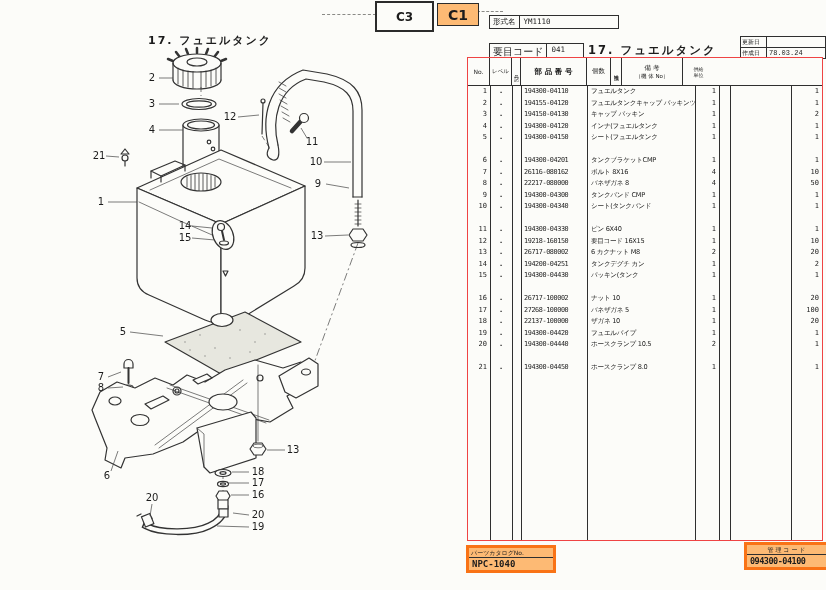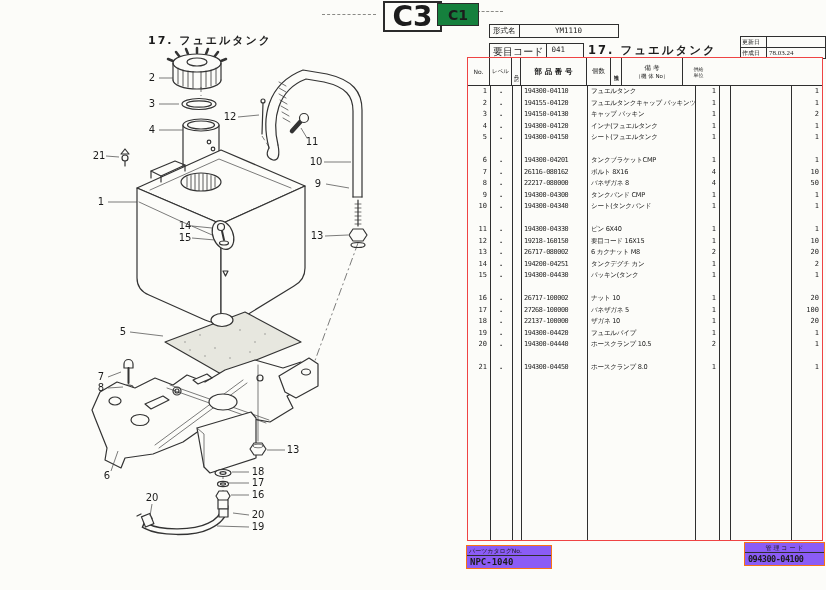--- a/index.html
+++ b/index.html
@@ -1,32 +1,32 @@
 <!DOCTYPE html>
 <html><head>
 <meta charset="utf-8">
 <style>
   html,body{margin:0;padding:0;}
   .page{position:relative;width:826px;height:590px;background:#fcfcf9;overflow:hidden;
         font-family:"DejaVu Sans",sans-serif;color:#1c1c1c;}
   
   .code-box{position:absolute;left:375px;top:1px;width:55px;height:27px;border:2px solid #2b2b2b;
-        display:flex;align-items:center;justify-content:center;font-size:28px;font-weight:bold;background:#fcfcf9;margin-left:8px;}
+        display:flex;align-items:center;justify-content:center;font-size:12px;font-weight:bold;background:#fcfcf9;}
   .code-box2{position:absolute;left:437px;top:3px;width:40px;height:21px;border:1.5px solid #2b2b2b;
-        display:flex;align-items:center;justify-content:center;font-size:14px;font-weight:bold;background:#15803d;}
+        display:flex;align-items:center;justify-content:center;font-size:14px;font-weight:bold;background:#fdba74;}
   .dash-trail{position:absolute;border-bottom:1px dashed #8a8a86;}
   
   .fbox{position:absolute;display:flex;border:1px solid #2f2f2f;background:#fcfcf9;font-size:7.5px;}
   .fbox .lbl{padding:1px 3px;border-right:1px solid #2f2f2f;white-space:nowrap;}
   .fbox .val{padding:1px 4px;font-family:"DejaVu Sans Mono",monospace;white-space:nowrap;}
   .datebox{position:absolute;left:740px;top:36px;width:84px;border:1px solid #2f2f2f;font-size:6px;background:#fcfcf9;}
   .datebox .drow{display:flex;height:10px;line-height:10px;}
   .datebox .drow+.drow{border-top:1px solid #2f2f2f;}
   .datebox .dl{width:24px;border-right:1px solid #2f2f2f;padding-left:1px;white-space:nowrap;}
-  .datebox .dv{flex:1;font-family:Liberation Serif, serif;font-size:7px;padding-left:2px;}
+  .datebox .dv{flex:1;font-family:Liberation Mono, monospace;font-size:7px;padding-left:2px;}
   .ltitle{position:absolute;left:148px;top:33px;font-size:11px;font-weight:bold;letter-spacing:2px;}
   .rtitle{position:absolute;left:588px;top:43px;font-size:11.5px;font-weight:bold;letter-spacing:2px;}
   
   .panel{position:absolute;left:467px;top:57px;width:356px;height:484px;border:1px solid #ef4444;
          background:#fcfcf9;box-sizing:border-box;display:flex;flex-direction:column;}
   .phead{display:flex;height:28px;border-bottom:1px solid #2f2f2f;box-sizing:border-box;}
   .phead .hc{border-right:1px solid #2f2f2f;box-sizing:border-box;display:flex;flex-direction:column;
          align-items:center;justify-content:center;overflow:hidden;text-align:center;}
   .phead .hc:last-child{border-right:none;}
   .vtext{writing-mode:vertical-rl;text-orientation:upright;font-size:5px;line-height:1;letter-spacing:-1px;}
@@ -39,39 +39,39 @@
   .c-no{width:22px;text-align:right;padding-right:3px;font-family:"DejaVu Sans Mono",monospace;}
   .c-level{width:22px;text-align:center;font-weight:bold;}
   .c-sign{width:9px;}
   .c-pn{width:66px;padding-left:3px;font-family:"DejaVu Sans Mono",monospace;font-size:6.8px;letter-spacing:-0.4px;}
   .c-name{width:108px;padding-left:4px;font-size:6.6px;letter-spacing:-0.3px;}
   .c-qty{width:24px;text-align:right;padding-right:3px;font-family:"DejaVu Sans Mono",monospace;}
   .c-compat{width:11px;}
   .c-remarks{width:61px;}
   .c-unit{width:31px;text-align:right;padding-right:3px;font-family:"DejaVu Sans Mono",monospace;}
   
-  .footbox{position:absolute;border:1px solid #f97316;background:#8b5cf6;}
+  .footbox{position:absolute;border:3px solid #f97316;background:#fdba74;}
   .footbox .fl{font-size:6px;border-bottom:1px solid #2f2f2f;padding:0 2px;white-space:nowrap;height:9px;line-height:9px;}
   .footbox .fv{font-size:9px;font-weight:bold;font-family:"DejaVu Sans Mono",monospace;padding:1px 3px;white-space:nowrap;}
   svg .ln{stroke:#333;stroke-width:1.2;fill:none;stroke-linejoin:round;stroke-linecap:round;}
   svg .thin{stroke:#444;stroke-width:0.7;fill:none;}
   svg .fillw{fill:#fcfcf9;}
   svg text{font-family:"DejaVu Sans",sans-serif;font-size:10px;fill:#1c1c1c;}
 </style>
 </head>
 <body>
 
 <div class="page">
 
   <div class="dash-trail" style="left:322px;top:14px;width:54px;"></div>
   <div class="dash-trail" style="left:477px;top:11px;width:26px;"></div>
   <div class="code-box">C3</div>
   <div class="code-box2">C1</div>
 
-  <div class="fbox" style="left:489px;top:24px;text-align:center;">
+  <div class="fbox" style="left:489px;top:15px;">
     <span class="lbl">形式名</span>
     <span class="val" style="width:90px;">YM1110</span>
   </div>
   <div class="fbox" style="left:489px;top:43px;">
     <span class="lbl" style="font-size:10px;">要目コード</span>
     <span class="val" style="width:28px;">041</span>
   </div>
 
   <div class="datebox">
     <div class="drow">

